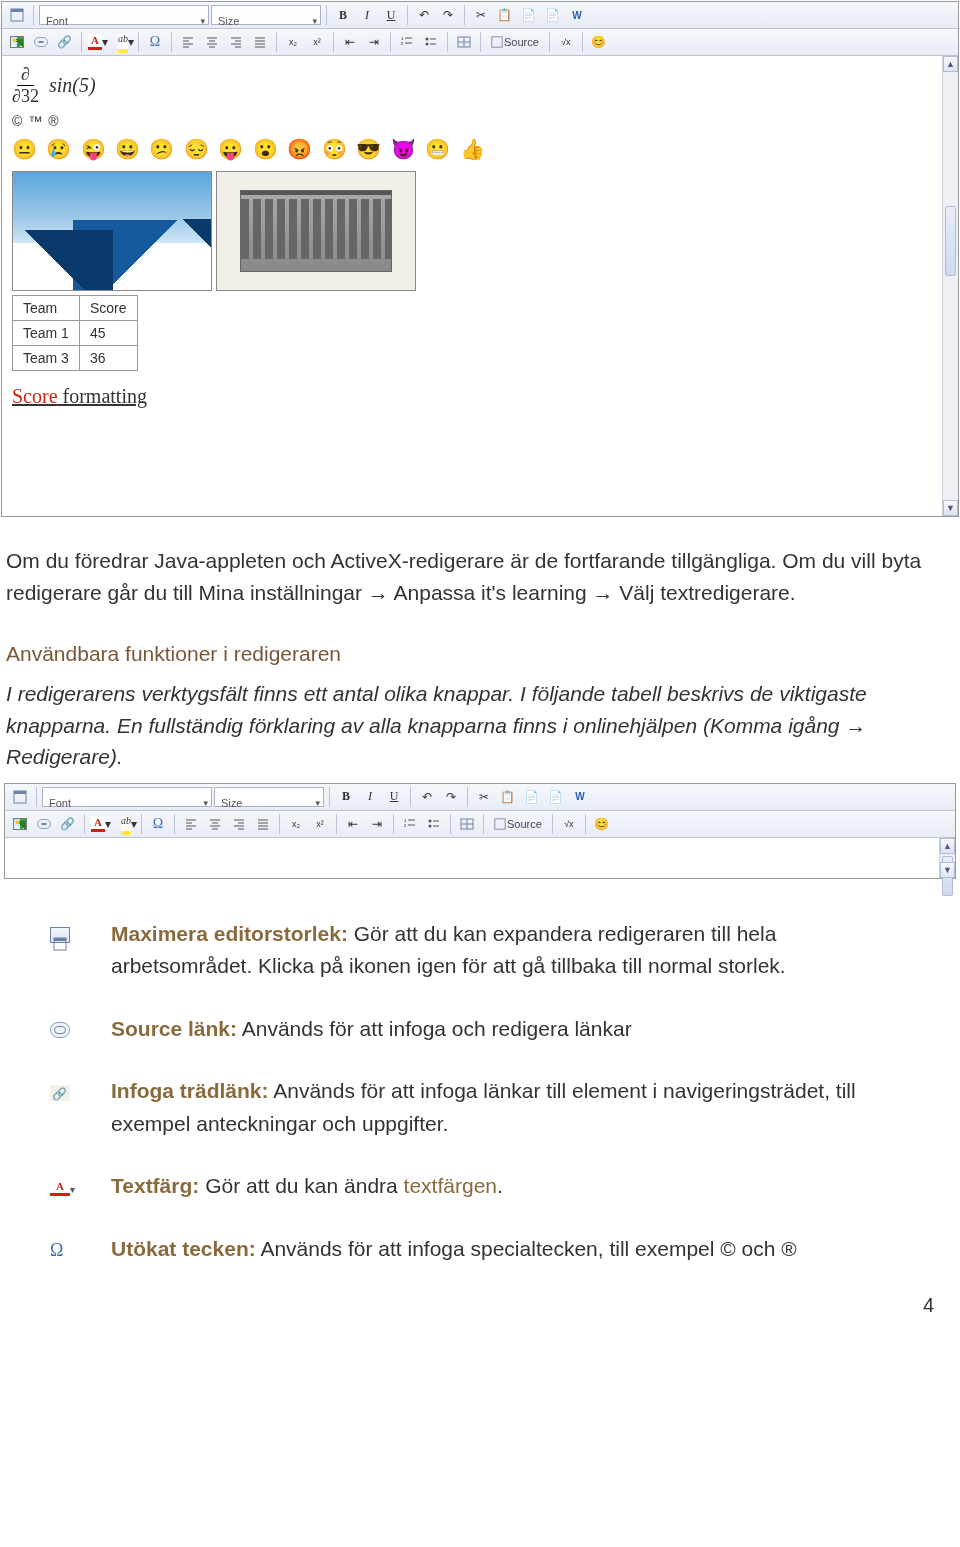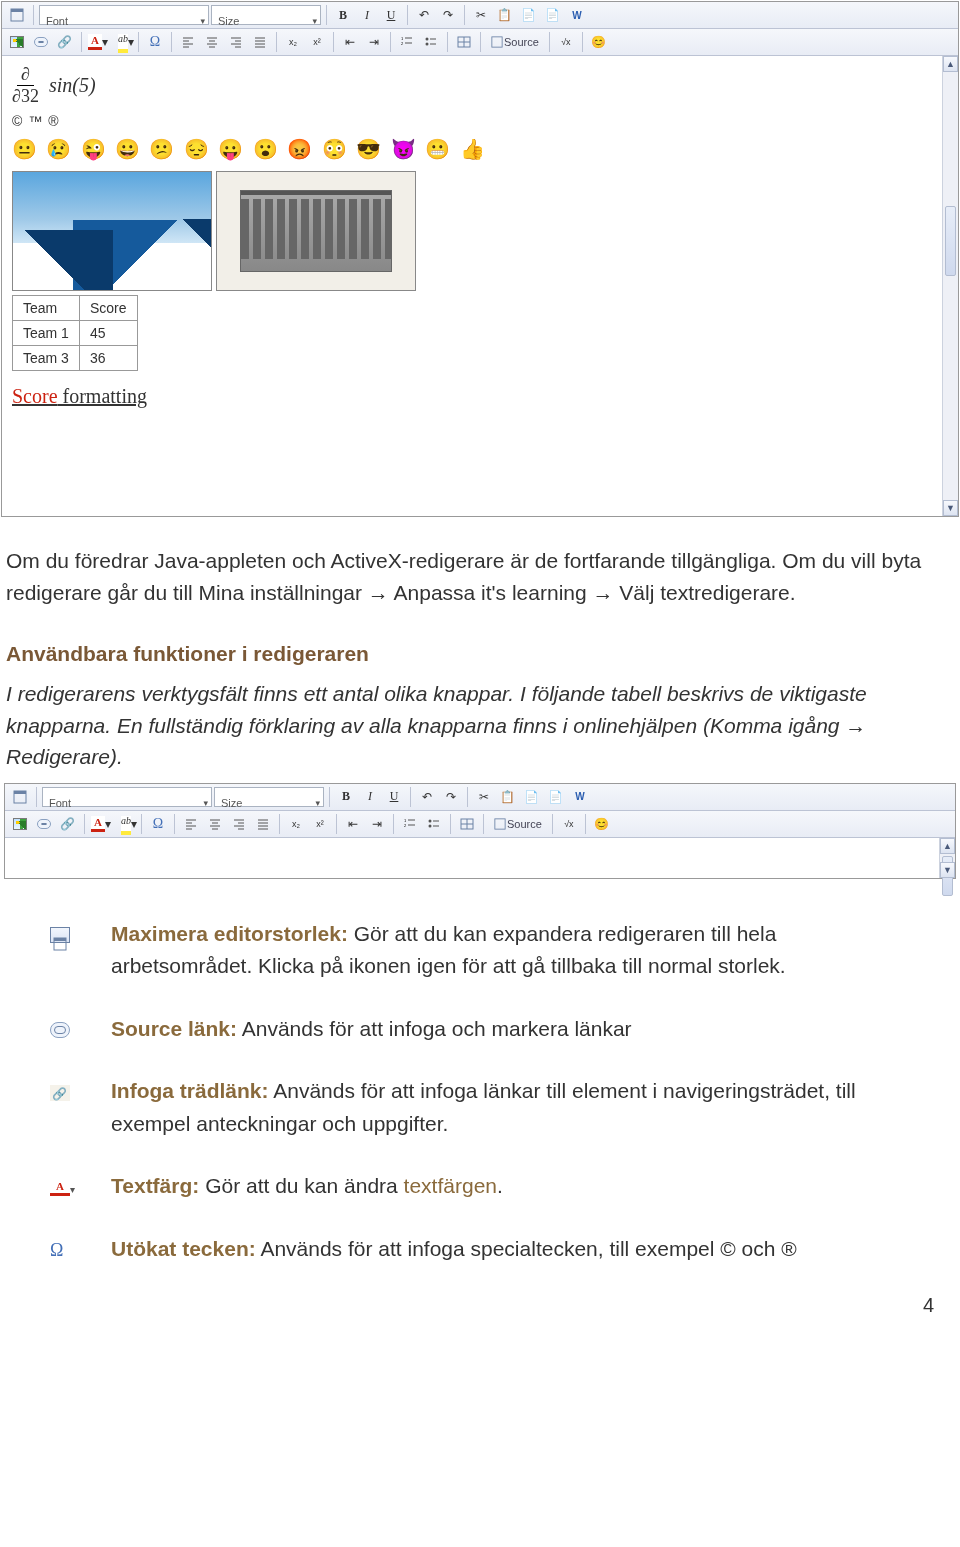--- a/index.html
+++ b/index.html
@@ -160,21 +160,21 @@
     font-family: "Trebuchet MS", "Verdana", sans-serif;
     font-size: 21px;
     line-height: 1.5;
     margin: 28px 6px 10px;
     color: #333;
   }
   .arrow { font-family: Arial; }
   .heading {
     font-family: "Trebuchet MS", sans-serif;
     font-size: 21px;
-    font-weight: bold;
+    font-weight: normal;
     color: #7a5836;
     margin: 34px 6px 12px;
   }
   .desc-table {
     width: 100%;
     font-family: "Trebuchet MS", sans-serif;
     font-size: 21px;
     line-height: 1.55;
     border-collapse: separate;
     border-spacing: 0 28px;
@@ -568,21 +568,21 @@
     <td class="iconcell"><span class="mini-icon">
       <svg viewBox="0 0 14 14" style="width:18px;height:14px;">
               <rect x="1" y="1" width="12" height="12" fill="none" stroke="#6b82a5"></rect>
               <rect x="1" y="1" width="12" height="3" fill="#6b82a5"></rect>
             </svg>
     </span></td>
     <td class="textcell"><span class="desc-label">Maximera editorstorlek:</span><span> Gör att du kan expandera redigeraren till hela arbetsområdet. Klicka på ikonen igen för att gå tillbaka till normal storlek.</span></td>
   </tr>
   <tr>
     <td class="iconcell"><span class="mini-icon link"></span></td>
-    <td class="textcell"><span class="desc-label">Source länk:</span><span> Används för att infoga och markera länkar</span></td>
+    <td class="textcell"><span class="desc-label">Source länk:</span><span> Används för att infoga och redigera länkar</span></td>
   </tr>
   <tr>
     <td class="iconcell"><span class="mini-icon tree"></span></td>
     <td class="textcell"><span class="desc-label">Infoga trädlänk:</span><span> Används för att infoga länkar till element i navigeringsträdet, till exempel anteckningar och uppgifter.</span></td>
   </tr>
   <tr>
     <td class="iconcell"><span class="mini-icon textcolor">A</span><span style="font-size:10px;color:#555;">▾</span></td>
     <td class="textcell"><span class="desc-label">Textfärg:</span><span> Gör att du kan ändra </span><span class="desc-colored">textfärgen</span><span>.</span></td>
   </tr>
   <tr>

